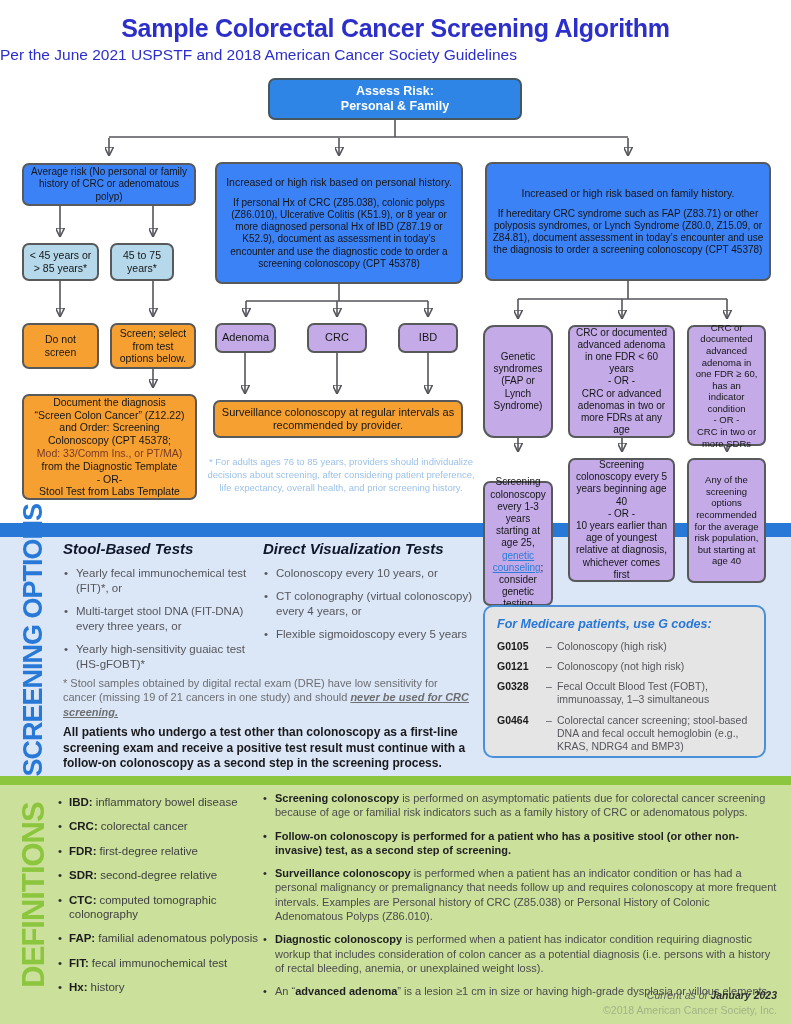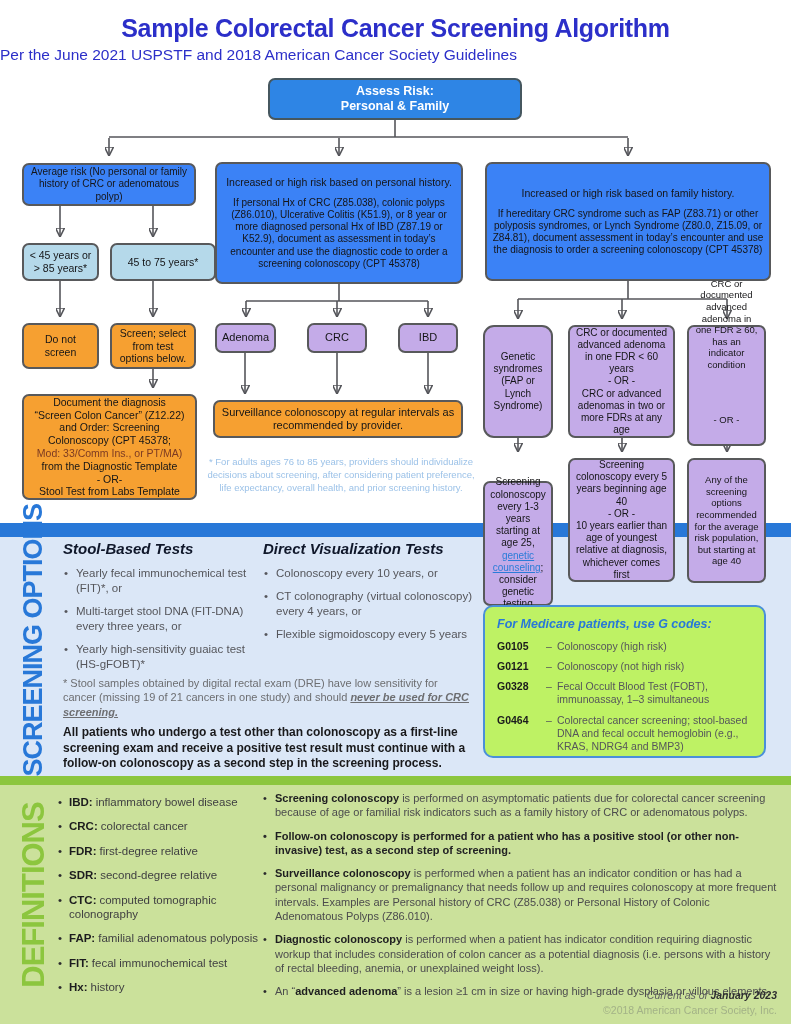--- a/index.html
+++ b/index.html
@@ -25,32 +25,32 @@
   .green{background:#3b82f6;}
   .lblue{background:#b5d9ea;}
   .orange{background:#f6a031;}
   .purple{background:#c4abe8;}
   .g-avg{left:22px;top:163px;width:174px;height:43px;font-size:10px;}
   .g-per{left:215px;top:162px;width:248px;height:122px;font-size:10px;}
   .g-fam{left:485px;top:162px;width:286px;height:119px;font-size:10px;}
   .g-head{font-size:10.5px;}
   .g-body{margin-top:8px;}
   .lb1{left:22px;top:243px;width:77px;height:38px;}
-  .lb2{left:110px;top:243px;width:106px;height:38px;}
+  .lb2{left:110px;top:243px;width:64px;height:38px;}
   .or1{left:22px;top:323px;width:77px;height:46px;}
   .or2{left:110px;top:323px;width:86px;height:46px;}
   .or-doc{left:22px;top:394px;width:175px;height:106px;font-size:10.5px;line-height:1.22;}
   .mod-line{color:#7c3a22;}
   .p-aden{left:215px;top:323px;width:61px;height:30px;font-size:11px;}
   .p-crc{left:307px;top:323px;width:60px;height:30px;font-size:11px;}
   .p-ibd{left:398px;top:323px;width:60px;height:30px;font-size:11px;}
   .or-surv{left:213px;top:400px;width:250px;height:38px;font-size:11px;}
   .fp1{left:483px;top:325px;width:70px;height:113px;font-size:10px;border-radius:11px;}
   .fp2{left:568px;top:325px;width:107px;height:113px;font-size:10px;}
-  .fp3{left:687px;top:325px;width:79px;height:121px;font-size:9.5px;gap:44px;}
+  .fp3{left:687px;top:325px;width:79px;height:121px;font-size:9.5px;}
   .fp4{left:483px;top:481px;width:70px;height:125px;font-size:10px;}
   .fp5{left:568px;top:458px;width:107px;height:124px;font-size:10px;}
   .fp6{left:687px;top:458px;width:79px;height:125px;font-size:9.5px;}
   .link{color:#2b7cd8;text-decoration:underline;cursor:pointer;}
   .age-note{position:absolute;z-index:2;left:203px;top:456px;width:276px;text-align:center;
             font-size:9.5px;line-height:1.35;color:#9cc2e8;}
 
   
   .band-blue{position:absolute;left:0;top:523px;width:791px;height:14px;background:#2878d8;z-index:0;}
   .sec-blue{position:absolute;left:0;top:537px;width:791px;height:239px;background:#dbe7f7;z-index:0;}
@@ -69,21 +69,21 @@
   .col h3{margin:0 0 9px 0;font-size:15px;font-style:italic;font-weight:bold;color:#0f172a;}
   .li{position:relative;padding-left:13px;margin-bottom:8px;font-size:11.5px;line-height:1.3;color:#55565b;}
   .li::before{content:"•";position:absolute;left:1px;top:0;color:#55565b;}
   .stool-note{position:absolute;z-index:3;left:63px;top:676px;width:407px;font-size:11px;
               line-height:1.3;color:#6d6e71;}
   .stool-note .em{font-weight:bold;font-style:italic;text-decoration:underline;}
   .followup{position:absolute;z-index:3;left:63px;top:725px;width:424px;font-size:12px;
             font-weight:bold;line-height:1.3;color:#19191b;}
 
   .medicare{position:absolute;z-index:3;left:483px;top:605px;width:283px;height:153px;box-sizing:border-box;
-            background:#bef264;border:2px solid #4a90d9;border-radius:10px;padding:10px 12px;}
+            background:#e5e5e5;border:2px solid #4a90d9;border-radius:10px;padding:10px 12px;}
   .medicare h4{margin:0 0 9px 0;font-size:12.5px;font-weight:bold;font-style:italic;color:#2878d8;}
   .gc-row{display:grid;grid-template-columns:44px 16px 1fr;margin-bottom:7px;
           font-size:10.5px;line-height:1.25;color:#55565b;}
   .gc-code{font-weight:bold;color:#1a1a1c;}
   .gc-dash{text-align:center;}
 
   
   .defs-left{position:absolute;z-index:3;left:58px;top:795px;width:200px;}
   .abbr{position:relative;padding-left:11px;margin-bottom:10px;font-size:11.5px;line-height:1.25;color:#3f3f41;}
   .abbr::before{content:"•";position:absolute;left:0;top:0;color:#2a2a2c;}

